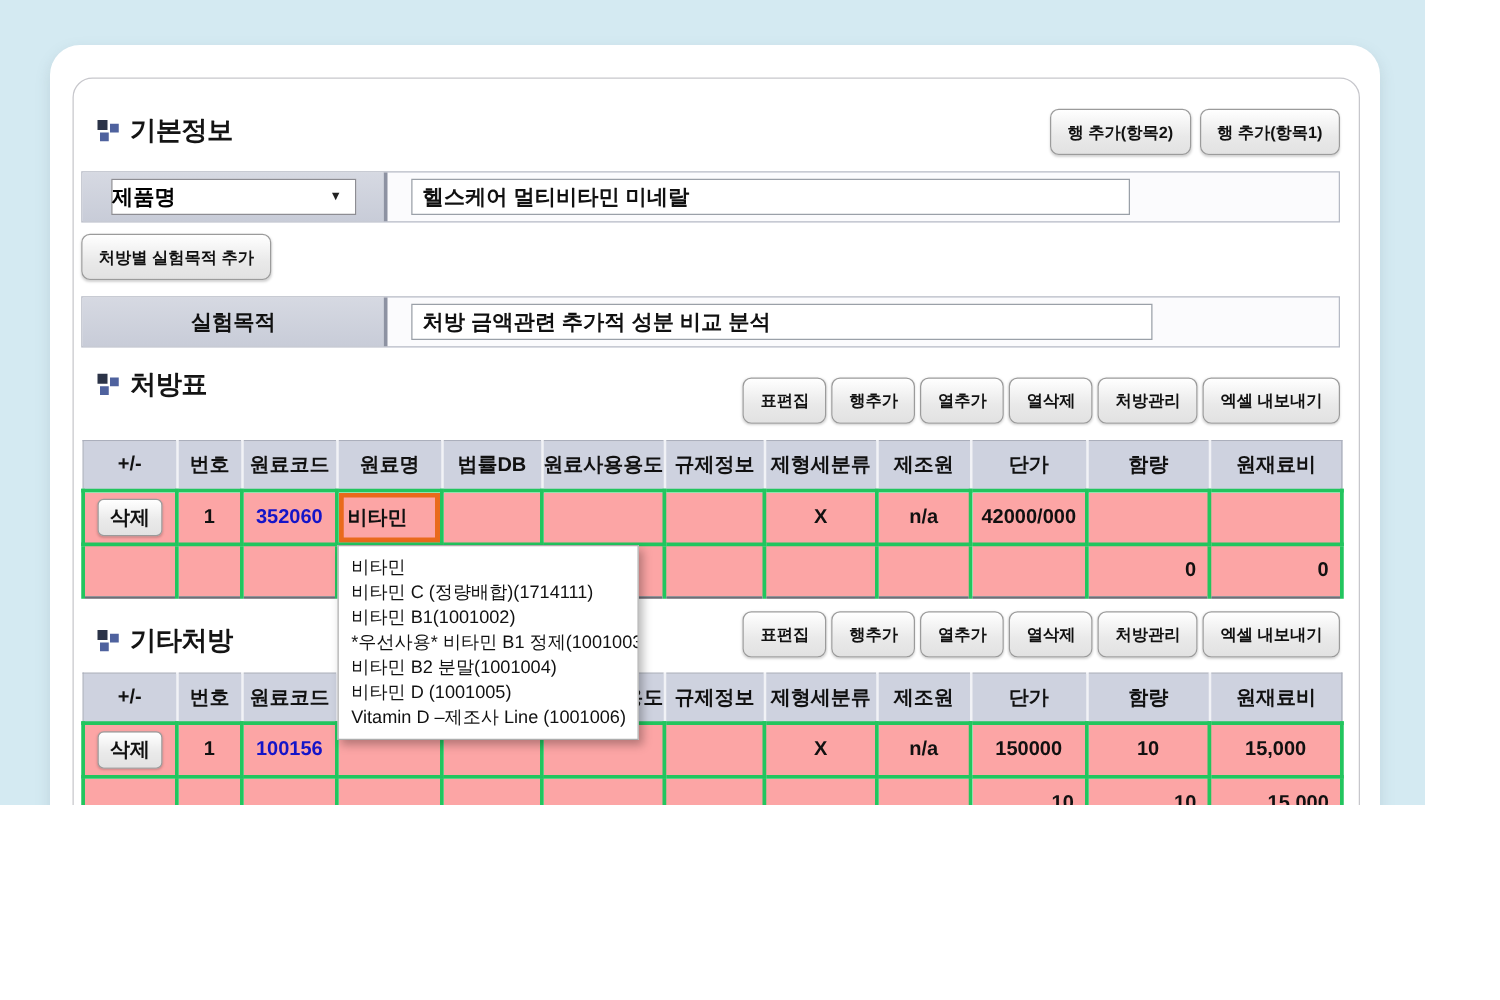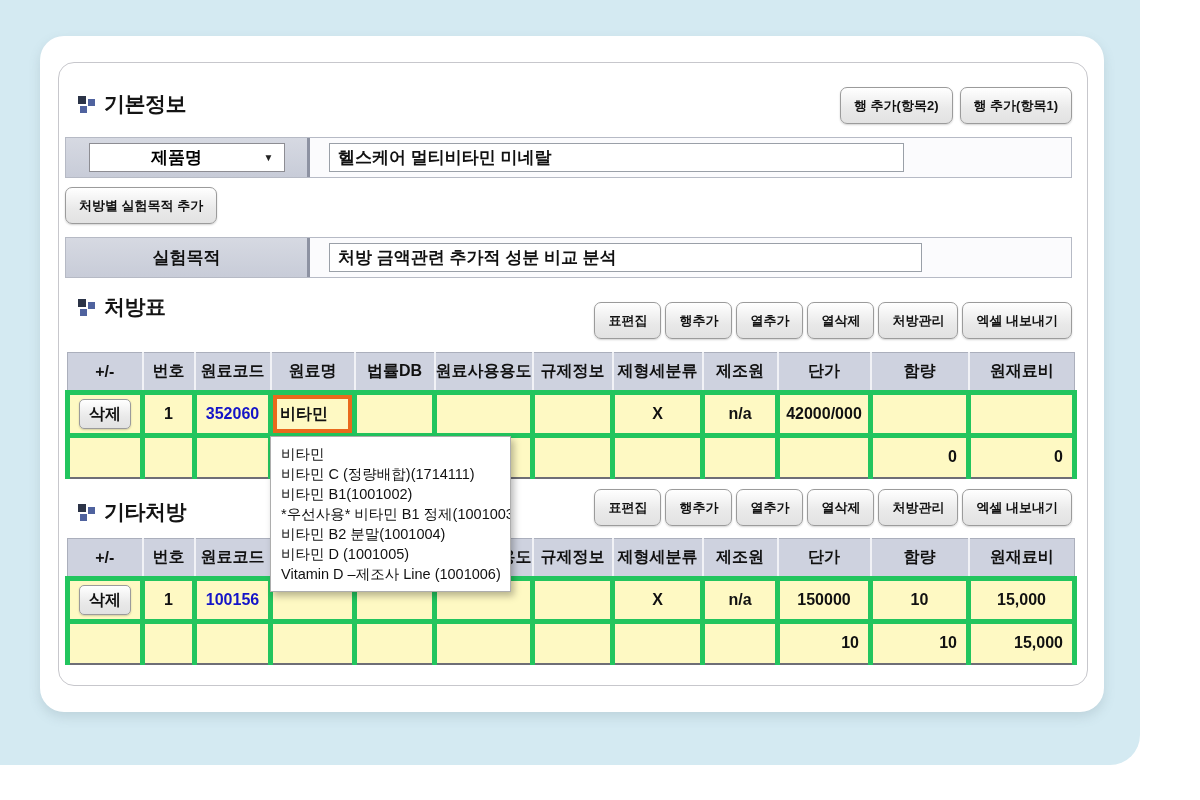--- a/index.html
+++ b/index.html
@@ -1,17 +1,17 @@
 <!DOCTYPE html>
 <html><head>
 <meta charset="utf-8">
 <style>
   * { margin:0; padding:0; box-sizing:border-box; }
   html,body { width:1200px; height:800px; background:#ffffff; font-family:"Liberation Sans", sans-serif; }
-  .page { position:relative; width:1200px; height:800px; overflow:hidden; }
+  .page { position:relative; width:1200px; height:644px; overflow:hidden; }
 
   .bg-blue { position:absolute; left:0; top:0; width:1140px; height:765px;
              background:#d4eaf2; border-radius:0 0 30px 0; }
 
   .card { position:absolute; left:40px; top:36px; width:1064px; height:676px;
           background:#ffffff; border-radius:24px; box-shadow:0 5px 12px rgba(90,110,120,0.18); }
   .panel { position:absolute; left:58px; top:62px; width:1030px; height:624px;
            background:#ffffff; border:1px solid #c7c7cc; border-radius:16px; }
 
   
@@ -40,36 +40,36 @@
   
   .band { position:absolute; left:65px; width:1007px; height:41px; display:flex;
           border:1px solid #b6bac5; background:#fbfbfd; }
   .band-left { width:244px; background:linear-gradient(#d6d9e2,#c8ccd8); display:flex;
                align-items:center; justify-content:center; border-right:3px solid #8d92a2; }
   .band-right { flex:1; display:flex; align-items:center; padding-left:19px; }
   .band1 { top:137px; } .band2 { top:237px; }
 
   .sel-box { width:196px; height:29px; background:#fff; border:1px solid #8d8d93;
              display:flex; align-items:center; font-weight:700; font-size:17px; cursor:pointer; }
-  .sel-box .sel-val { flex:1; text-align:center; }
+  .sel-box .sel-val { flex:1; text-align:left; }
   .sel-box .caret { font-size:10px; color:#222; padding-right:10px; }
 
   .txt-input { height:29px; border:1px solid #9aa0a8; background:#fff; font-family:"Liberation Sans",sans-serif;
                font-weight:700; font-size:17px; color:#111; padding:0 8px; }
   .input-product { width:575px; }
   .input-purpose { width:593px; }
   .band-label { font-weight:700; font-size:17px; color:#111; }
 
   
   table.grid { position:absolute; left:65px; border-collapse:collapse; table-layout:fixed; width:1007px; }
   .tbl-presc { top:352px; } .tbl-other { top:538px; }
   .grid th { background:#ced2df; height:40px; font-size:16px; font-weight:700; color:#111;
              border:1px solid #abafbc; border-right:2px solid #f1f2f6; text-align:center; }
   .grid th:last-child { border-right:1px solid #abafbc; }
-  .grid td { background:#fef9c3; height:43px; border:5px solid #22c55e; font-size:16px; font-weight:700;
+  .grid td { background:#fca5a5; height:43px; border:3px solid #22c55e; font-size:16px; font-weight:700;
              color:#111; text-align:center; overflow:hidden; white-space:nowrap; }
   .grid tr.totals td { height:42px; border-bottom:2px solid #6e6e76; }
   .grid td.ra { text-align:right; padding-right:9px; }
   .grid td.code a { color:#1414c8; text-decoration:none; font-weight:700; }
   .grid td.name-cell { text-align:left; padding-left:7px;
         box-shadow: inset 0 0 0 4px #e96a1c, 0 0 0 1px #e96a1c; }
   .c1{width:75px}.c2{width:52px}.c3{width:76px}.c4{width:84px}.c5{width:80px}.c6{width:98px}
   .c7{width:80px}.c8{width:90px}.c9{width:75px}.c10{width:93px}.c11{width:98px}.c12{width:106px}
 
   

